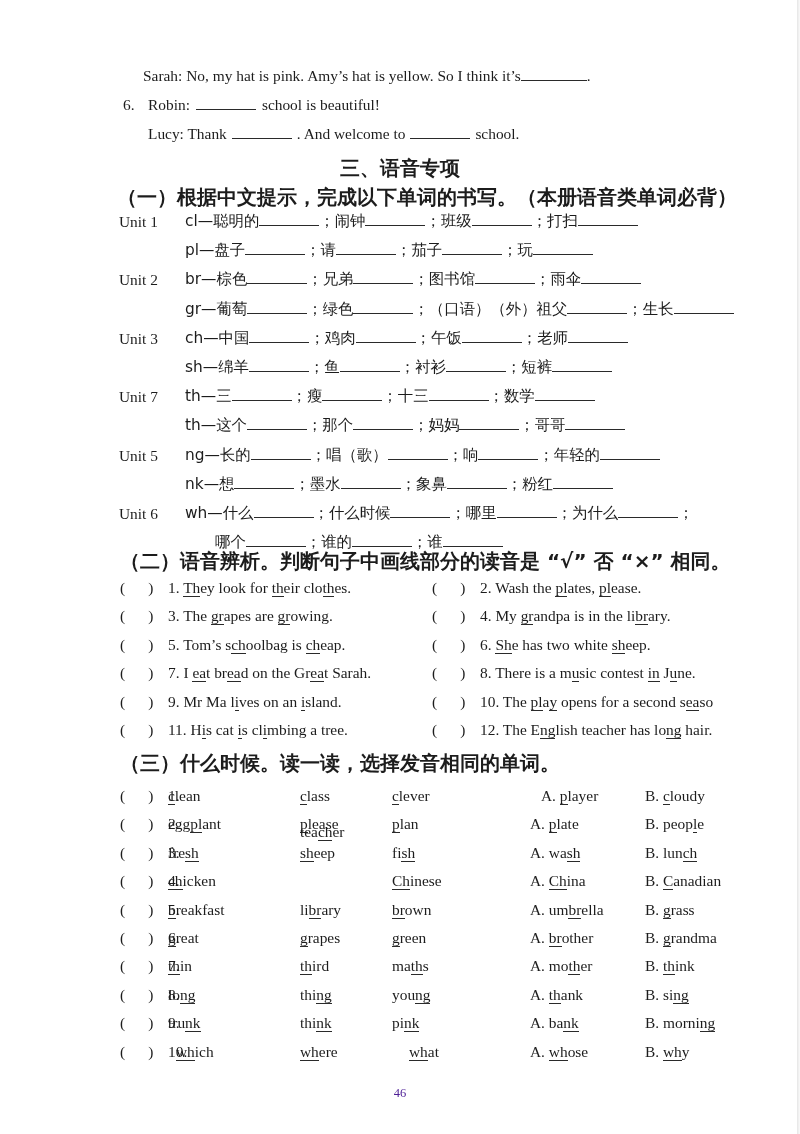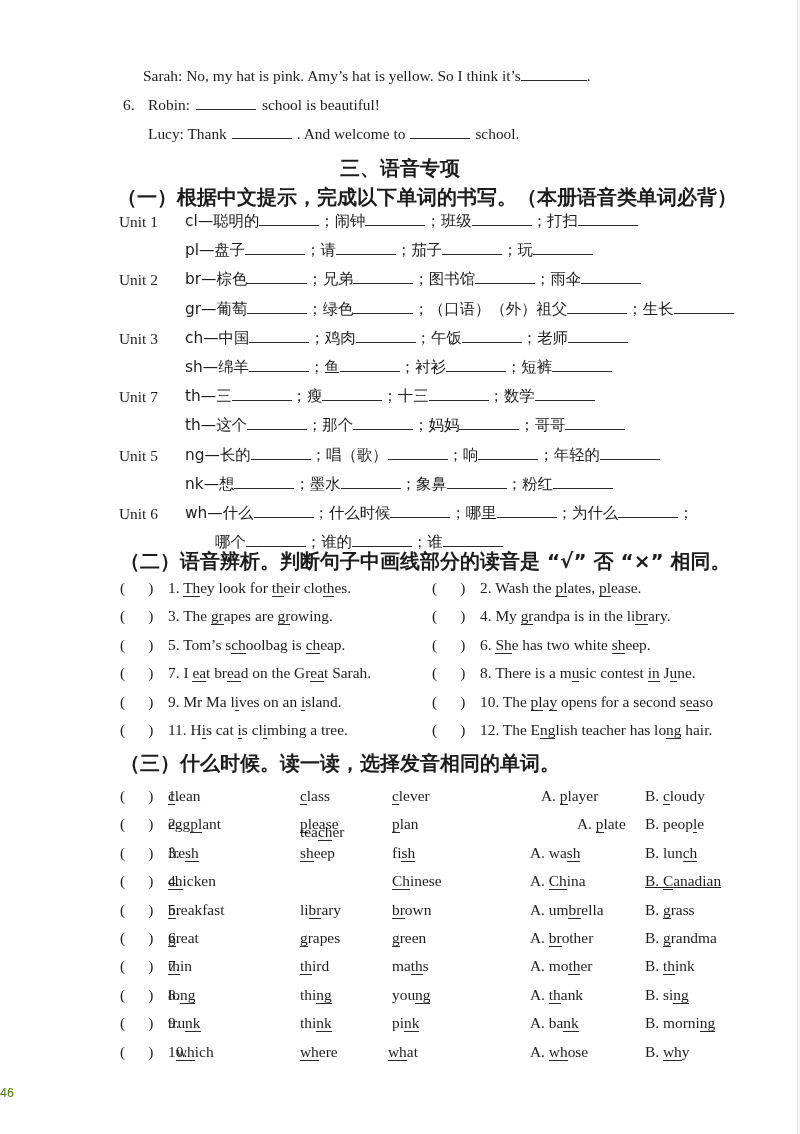--- a/index.html
+++ b/index.html
@@ -70,24 +70,24 @@
   .b-lg { width: 66px; }
   u.ul {
     text-decoration: none;
     border-bottom: 1.2px solid #2a2a2a;
   }
   .pg-num {
     position: absolute;
     left: 0;
     right: 0;
     top: 1086px;
-    text-align: left;
-    font-family: Liberation Sans, sans-serif;
+    text-align: center;
+    font-family: Liberation Serif, serif;
     font-size: 12.5px;
-    color: #4d7c0f;
+    color: #4c1d95;
   }
 </style>
 </head>
 <body>
 
 <div class="page">
 
   <div class="page-edge"></div>
 
 
@@ -168,36 +168,36 @@
         <div class="ln" style="left: 168px; top: 788px;"><u class="ul">c</u><span>lean</span></div>
         <div class="ln" style="left: 300px; top: 788px;"><u class="ul">c</u><span>lass</span></div>
         <div class="ln" style="left: 392px; top: 788px;"><u class="ul">c</u><span>lever</span></div>
         <div class="ln" style="left: 541px; top: 788px;"><span>A. </span><u class="ul">p</u><span>layer</span></div>
         <div class="ln" style="left: 645px; top: 788px;"><span>B. </span><u class="ul">c</u><span>loudy</span></div>
         <div class="ln" style="left: 120px; top: 816.4px;">(&nbsp;&nbsp;&nbsp;&nbsp;&nbsp;&nbsp;)</div>
         <div class="ln" style="left: 168px; top: 816.4px;">2.</div>
         <div class="ln" style="left: 168px; top: 816.4px;"><span>egg</span><u class="ul">pl</u><span>ant</span></div>
         <div class="ln" style="left: 300px; top: 816.4px;"><u class="ul">p</u><span>lease</span></div>
         <div class="ln" style="left: 392px; top: 816.4px;"><u class="ul">p</u><span>lan</span></div>
-        <div class="ln" style="left: 530px; top: 816.4px; margin-left: 47px;"><span>A. </span><u class="ul">p</u><span>late</span></div>
+        <div class="ln" style="left: 530px; top: 816.4px;"><span>A. </span><u class="ul">p</u><span>late</span></div>
         <div class="ln" style="left: 645px; top: 816.4px;"><span>B. peop</span><u class="ul">l</u><span>e</span></div>
         <div class="ln" style="left: 120px; top: 844.8px;">(&nbsp;&nbsp;&nbsp;&nbsp;&nbsp;&nbsp;)</div>
         <div class="ln" style="left: 168px; top: 844.8px;">3.</div>
         <div class="ln" style="left: 168px; top: 844.8px;"><span>fre</span><u class="ul">sh</u></div>
         <div class="ln" style="left: 300px; top: 844.8px;"><u class="ul">sh</u><span>eep</span></div>
         <div class="ln" style="left: 392px; top: 844.8px;"><span>fi</span><u class="ul">sh</u></div>
         <div class="ln" style="left: 530px; top: 844.8px;"><span>A. wa</span><u class="ul">sh</u></div>
         <div class="ln" style="left: 645px; top: 844.8px;"><span>B. lun</span><u class="ul">ch</u></div>
         <div class="ln" style="left: 120px; top: 873.2px;">(&nbsp;&nbsp;&nbsp;&nbsp;&nbsp;&nbsp;)</div>
         <div class="ln" style="left: 168px; top: 873.2px;">4.</div>
         <div class="ln" style="left: 168px; top: 873.2px;"><u class="ul">ch</u><span>icken</span></div>
         <div class="ln" style="left: 300px; top: 824px;"><span>tea</span><u class="ul">ch</u><span>er</span></div>
         <div class="ln" style="left: 392px; top: 873.2px;"><u class="ul">Ch</u><span>inese</span></div>
         <div class="ln" style="left: 530px; top: 873.2px;"><span>A. </span><u class="ul">Ch</u><span>ina</span></div>
-        <div class="ln" style="left: 645px; top: 873.2px; text-decoration: underline;"><span>B. </span><u class="ul">C</u><span>anadian</span></div>
+        <div class="ln" style="left: 645px; top: 873.2px;"><span>B. </span><u class="ul">C</u><span>anadian</span></div>
         <div class="ln" style="left: 120px; top: 901.6px;">(&nbsp;&nbsp;&nbsp;&nbsp;&nbsp;&nbsp;)</div>
         <div class="ln" style="left: 168px; top: 901.6px;">5.</div>
         <div class="ln" style="left: 168px; top: 901.6px;"><u class="ul">b</u><span>reakfast</span></div>
         <div class="ln" style="left: 300px; top: 901.6px;"><span>li</span><u class="ul">br</u><span>ary</span></div>
         <div class="ln" style="left: 392px; top: 901.6px;"><u class="ul">br</u><span>own</span></div>
         <div class="ln" style="left: 530px; top: 901.6px;"><span>A. um</span><u class="ul">br</u><span>ella</span></div>
         <div class="ln" style="left: 645px; top: 901.6px;"><span>B. </span><u class="ul">g</u><span>rass</span></div>
         <div class="ln" style="left: 120px; top: 930px;">(&nbsp;&nbsp;&nbsp;&nbsp;&nbsp;&nbsp;)</div>
         <div class="ln" style="left: 168px; top: 930px;">6.</div>
         <div class="ln" style="left: 168px; top: 930px;"><u class="ul">g</u><span>reat</span></div>
@@ -223,20 +223,20 @@
         <div class="ln" style="left: 168px; top: 1015.2px;">9.</div>
         <div class="ln" style="left: 168px; top: 1015.2px;"><span>tru</span><u class="ul">nk</u></div>
         <div class="ln" style="left: 300px; top: 1015.2px;"><span>thi</span><u class="ul">nk</u></div>
         <div class="ln" style="left: 392px; top: 1015.2px;"><span>pi</span><u class="ul">nk</u></div>
         <div class="ln" style="left: 530px; top: 1015.2px;"><span>A. ba</span><u class="ul">nk</u></div>
         <div class="ln" style="left: 645px; top: 1015.2px;"><span>B. morni</span><u class="ul">ng</u></div>
         <div class="ln" style="left: 120px; top: 1043.6px;">(&nbsp;&nbsp;&nbsp;&nbsp;&nbsp;&nbsp;)</div>
         <div class="ln" style="left: 168px; top: 1043.6px;">10.</div>
         <div class="ln" style="left: 176px; top: 1043.6px;"><u class="ul">wh</u><span>ich</span></div>
         <div class="ln" style="left: 300px; top: 1043.6px;"><u class="ul">wh</u><span>ere</span></div>
-        <div class="ln" style="left: 388px; top: 1043.6px;"><u class="ul">wh</u><span>at</span></div>
+        <div class="ln" style="left: 409px; top: 1043.6px;"><u class="ul">wh</u><span>at</span></div>
         <div class="ln" style="left: 530px; top: 1043.6px;"><span>A. </span><u class="ul">wh</u><span>ose</span></div>
         <div class="ln" style="left: 645px; top: 1043.6px;"><span>B. </span><u class="ul">wh</u><span>y</span></div>
       </div>
 
     <div class="pg-num">46</div>
   </div>
 </div>
 
 </body></html>

